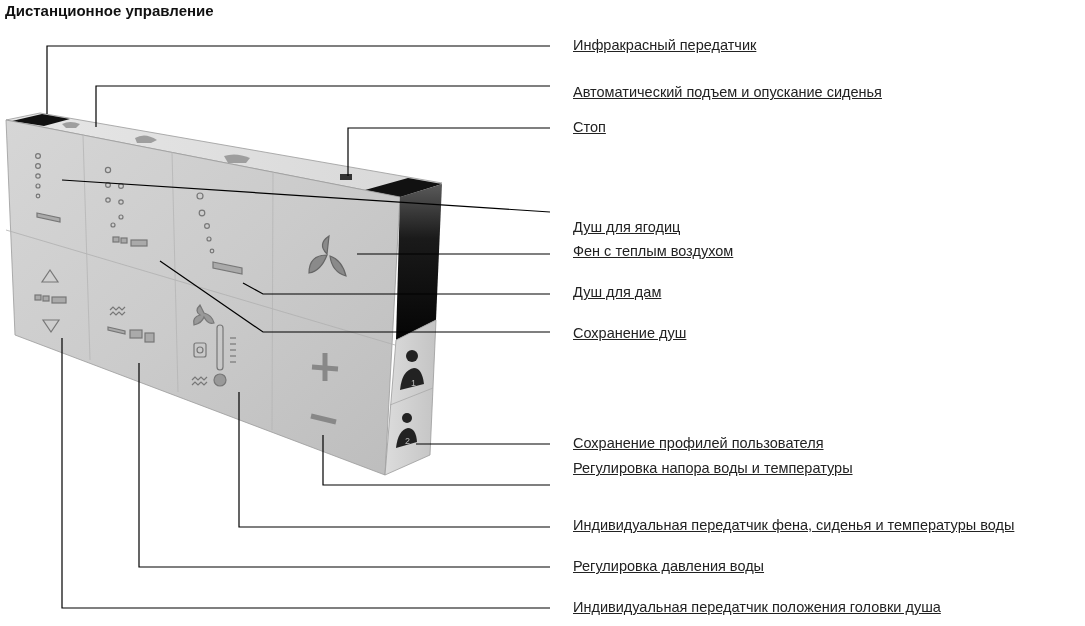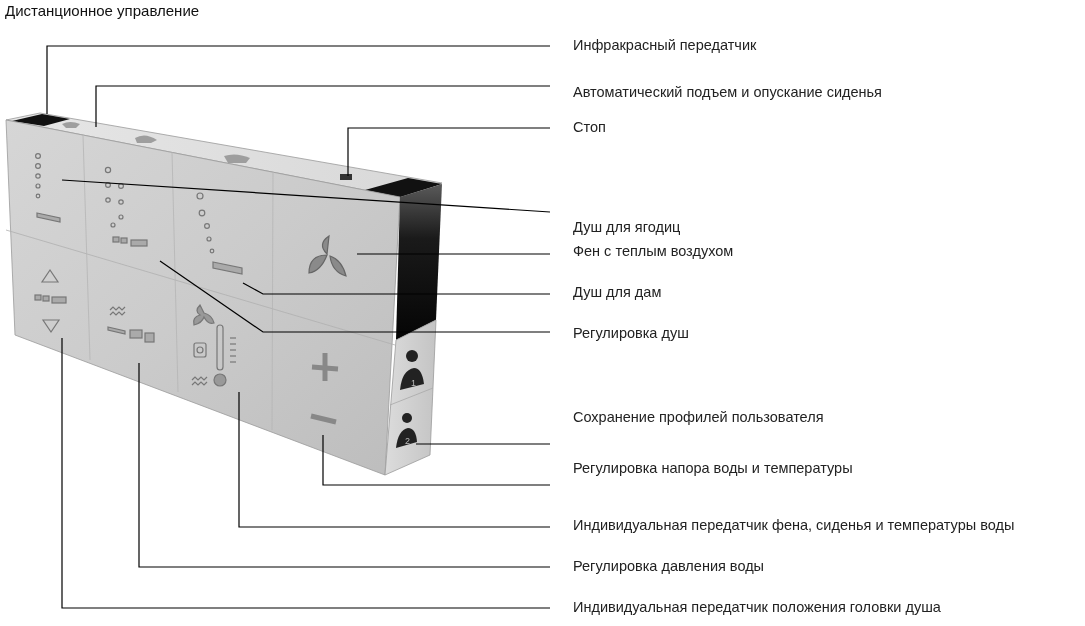--- a/index.html
+++ b/index.html
@@ -1,20 +1,20 @@
 <!DOCTYPE html>
 <html><head>
 <meta charset="utf-8">
 <style>
   html, body { margin: 0; padding: 0; background: #ffffff; }
   body { width: 1085px; height: 626px; position: relative; overflow: hidden;
          font-family: "Liberation Sans", sans-serif; color: #1a1a1a; }
-  .title { position: absolute; left: 5px; top: 2px; font-size: 15px; font-weight: normal; color: #111; }
+  .title { position: absolute; left: 5px; top: 2px; font-size: 15px; font-weight: bold; color: #111; }
   #diagram { position: absolute; left: 0; top: 0; }
-  .label { position: absolute; left: 573px; font-size: 14.5px; color: #222; white-space: nowrap; line-height: 18px; }
+  .label { position: absolute; left: 573px; font-size: 14.5px; color: #222; white-space: nowrap; line-height: 18px; text-decoration: underline; }
 </style>
 </head>
 <body>
 
 <div class="title">Дистанционное управление</div>
 
 <svg id="diagram" width="1085" height="626" viewBox="0 0 1085 626">
   <defs>
     <linearGradient id="faceGrad" x1="0" y1="0" x2="1" y2="1">
       <stop offset="0" stop-color="#d6d6d6"></stop>
@@ -167,18 +167,18 @@
     <polyline points="62,338 62,608 550,608"></polyline>
   </g>
 </svg>
 
 <div class="label" style="top:36px">Инфракрасный передатчик</div>
 <div class="label" style="top:83px">Автоматический подъем и опускание сиденья</div>
 <div class="label" style="top:118px">Стоп</div>
 <div class="label" style="top:218px">Душ для ягодиц</div>
 <div class="label" style="top:242px">Фен с теплым воздухом</div>
 <div class="label" style="top:283px">Душ для дам</div>
-<div class="label" style="top:324px">Регулировка душ</div>
-<div class="label" style="top:408px">Сохранение профилей пользователя</div>
+<div class="label" style="top:324px">Сохранение душ</div>
+<div class="label" style="top:434px">Сохранение профилей пользователя</div>
 <div class="label" style="top:459px">Регулировка напора воды и температуры</div>
 <div class="label" style="top:516px">Индивидуальная передатчик фена, сиденья и температуры воды</div>
 <div class="label" style="top:557px">Регулировка давления воды</div>
 <div class="label" style="top:598px">Индивидуальная передатчик положения головки душа</div>
 
 </body></html>

